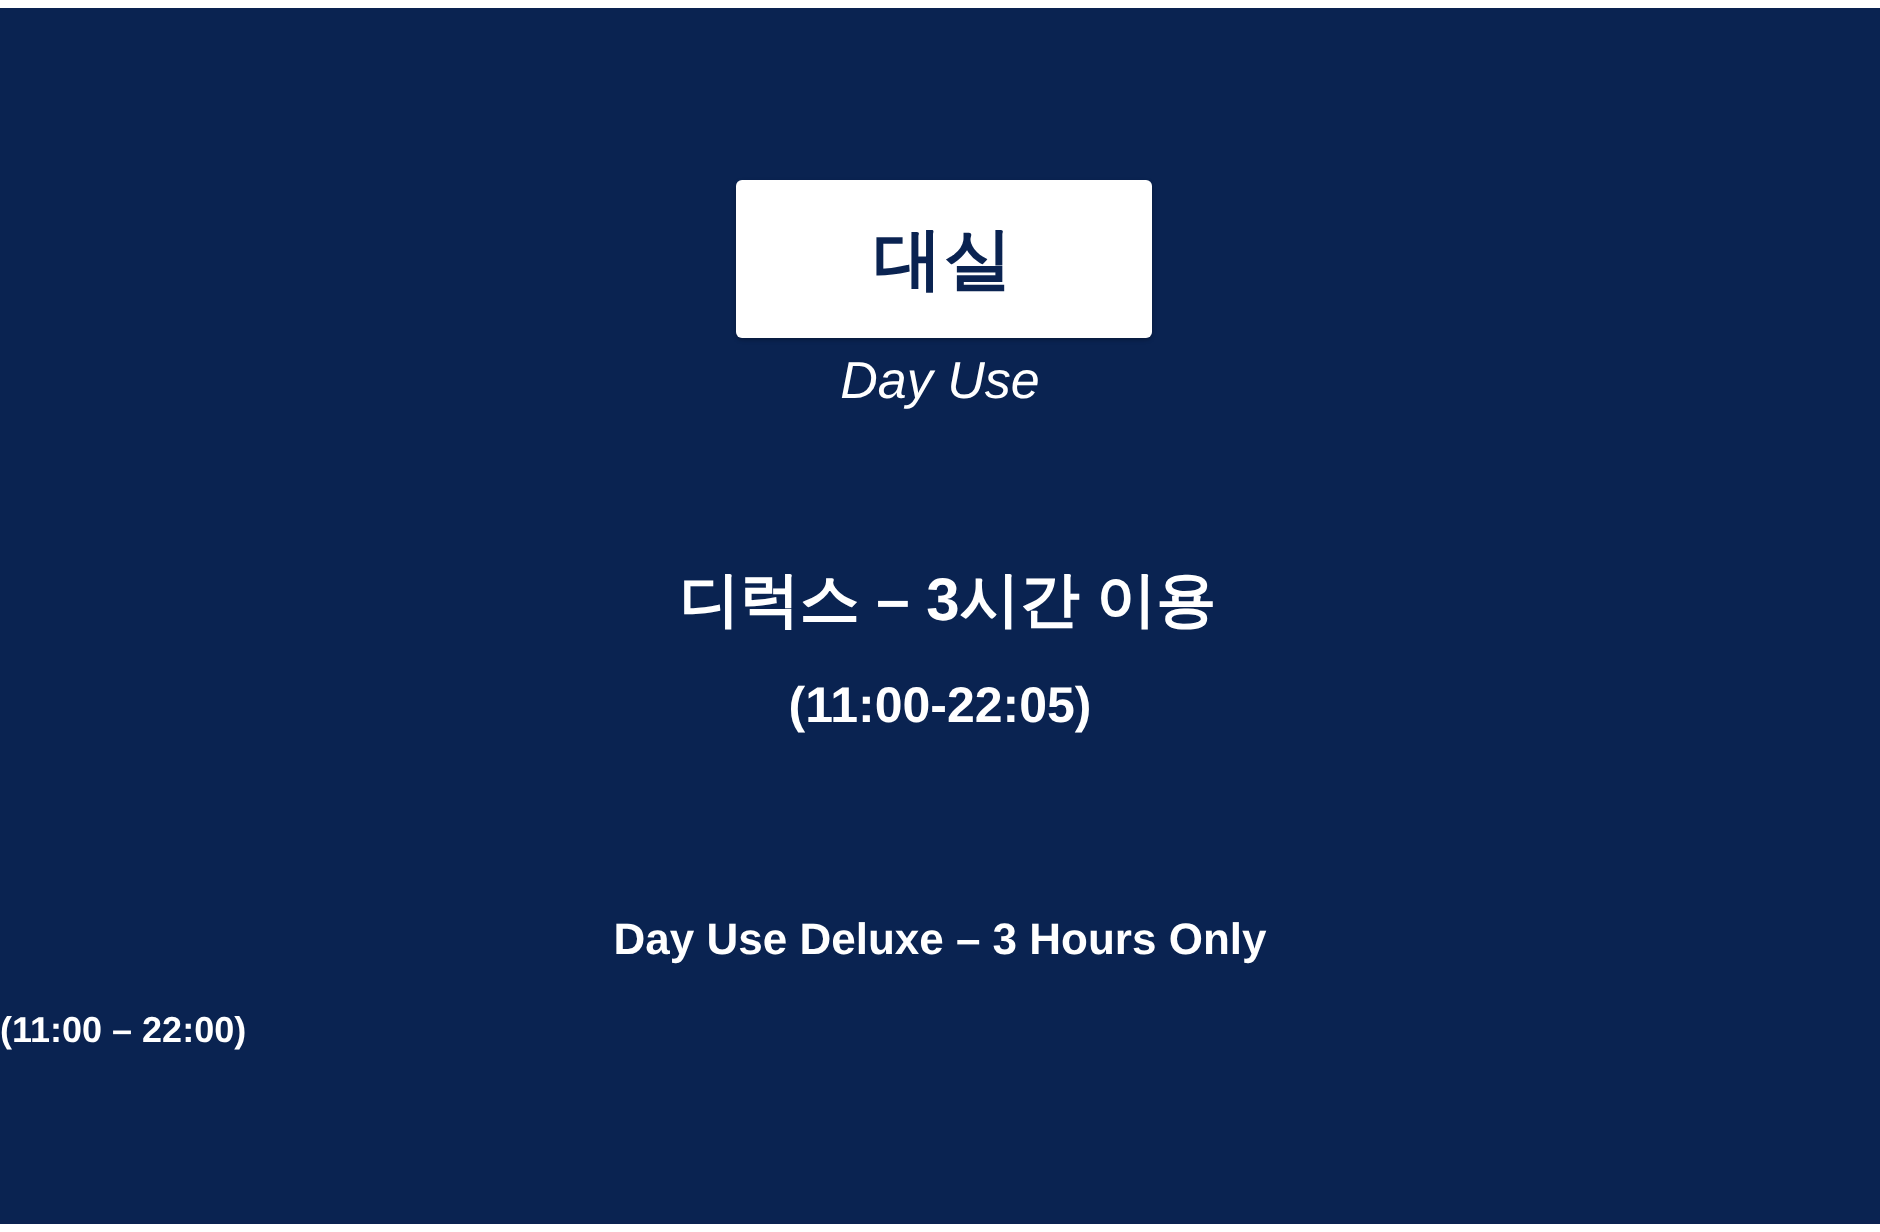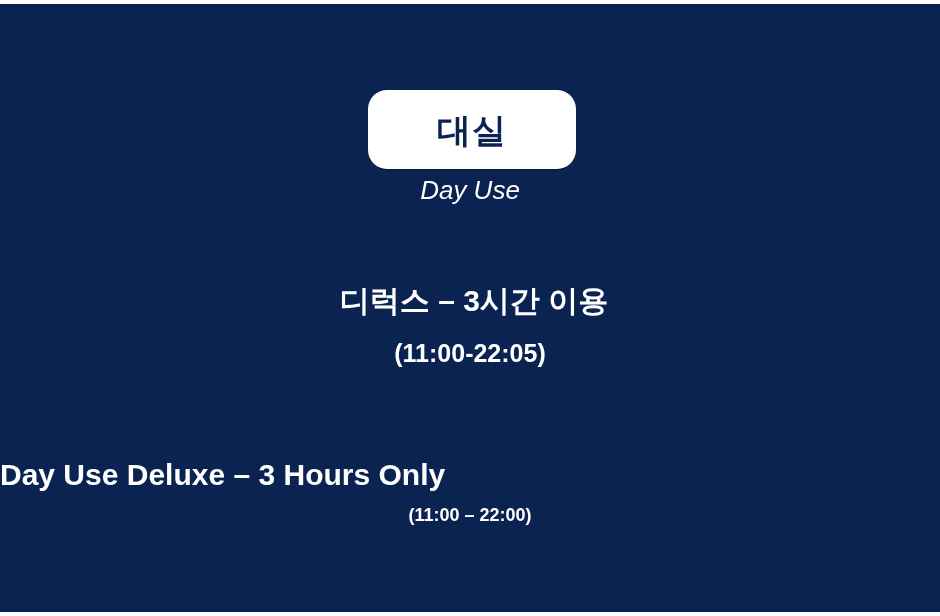--- a/index.html
+++ b/index.html
@@ -29,21 +29,21 @@
     width: 940px;
     height: 608px;
   }
   #title-badge {
     position: absolute;
     left: 368px;
     top: 86px;
     width: 208px;
     height: 79px;
     background: #ffffff;
-    border-radius: 19px;
+    border-radius: 3px;
     box-shadow: 0 1px 2px rgba(0,0,0,0.25);
     display: flex;
     align-items: center;
     justify-content: center;
   }
   #title-badge-text {
     color: #0a2351;
     font-size: 34px;
     font-weight: bold;
     letter-spacing: 1px;
@@ -81,32 +81,32 @@
     color: #ffffff;
     font-size: 25px;
     font-weight: bold;
     line-height: 1.25;
   }
   #room-en {
     position: absolute;
     left: 0;
     top: 452px;
     width: 940px;
-    text-align: left;
+    text-align: center;
     color: #ffffff;
-    font-size: 30px;
+    font-size: 22px;
     font-weight: bold;
     line-height: 1.25;
   }
   #hours-en {
     position: absolute;
     left: 0;
     top: 500px;
     width: 940px;
-    text-align: center;
+    text-align: left;
     color: #ffffff;
     font-size: 18px;
     font-weight: bold;
     line-height: 1.25;
   }
 </style>
 </head>
 <body>
 
 <div id="slide" class="stack">

